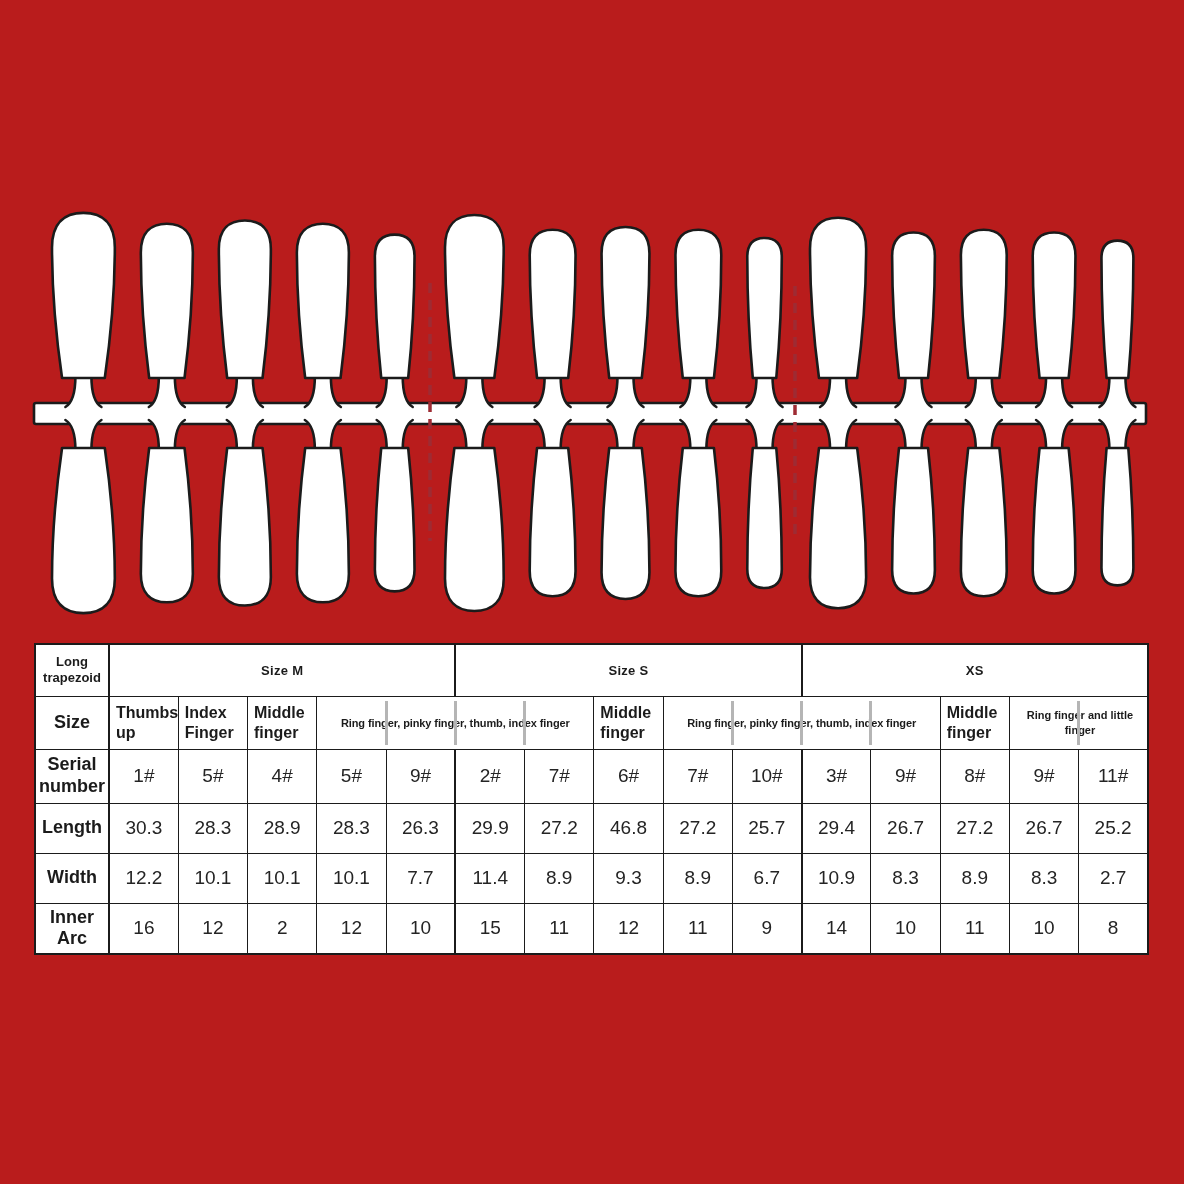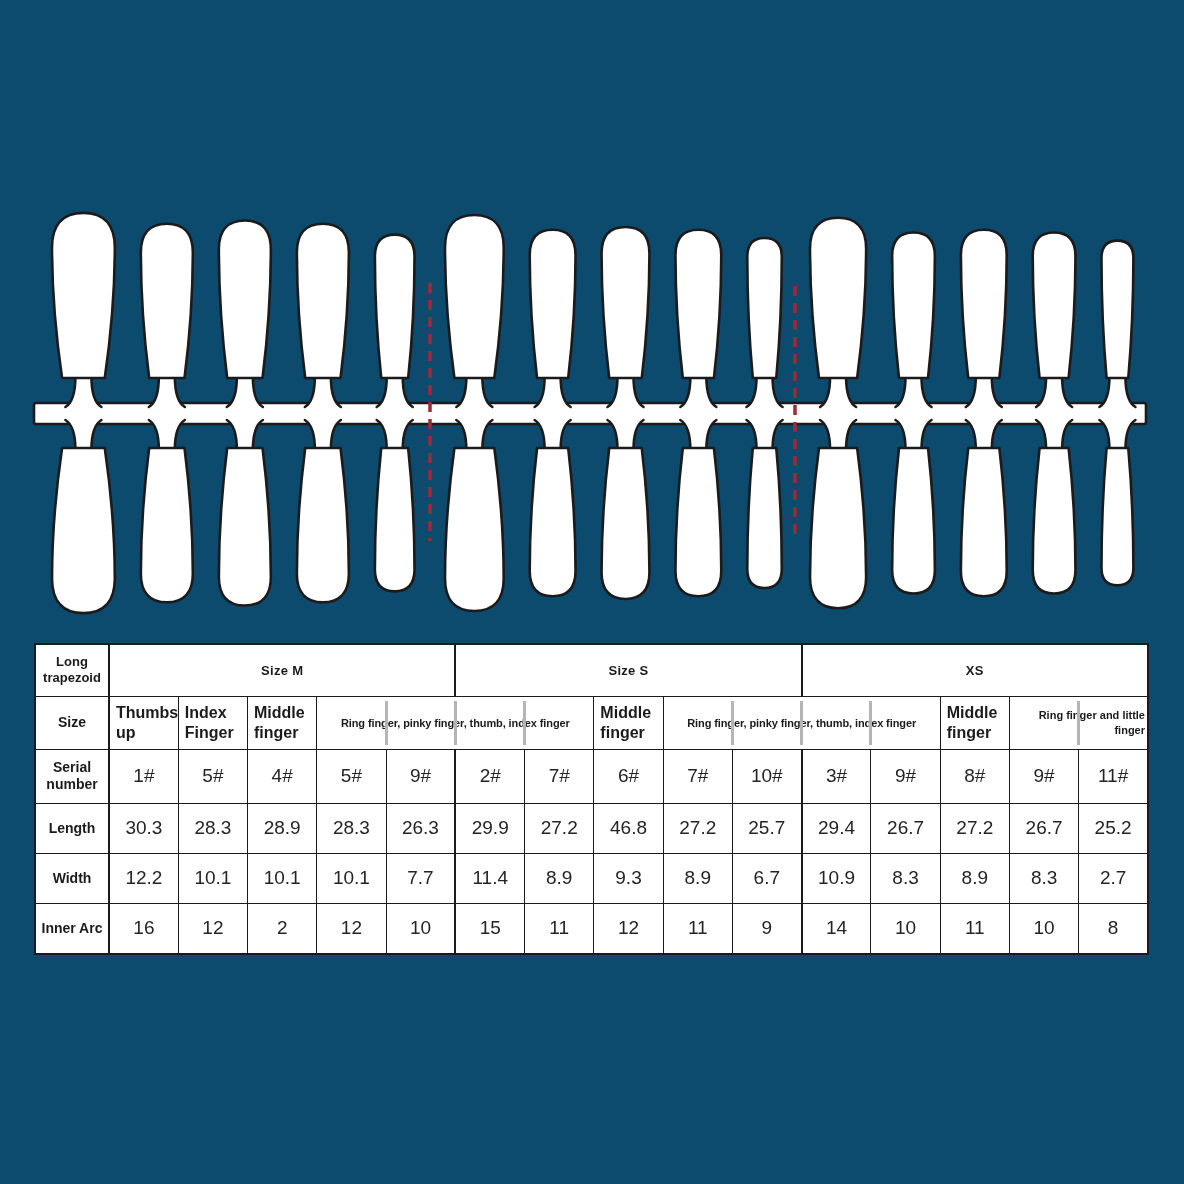--- a/index.html
+++ b/index.html
@@ -1,30 +1,30 @@
 <!DOCTYPE html>
 <html><head>
 <meta charset="utf-8">
 <style>
   html,body{margin:0;padding:0;background:#fff;}
-  .page{position:relative;width:1184px;height:1184px;background:#0c4a6e;overflow:hidden;
+  .page{position:relative;width:1184px;height:1184px;background:#b91c1c;overflow:hidden;
         font-family:"Liberation Sans",sans-serif;color:#1b1b1b;}
   svg.tray{position:absolute;left:0;top:0;}
   table.chart{position:absolute;left:34px;top:643px;width:1115px;border-collapse:collapse;
         table-layout:fixed;border:2.5px solid #1b1b1b;background:#fff;}
   td{border:1.6px solid #1b1b1b;text-align:center;vertical-align:middle;padding:0;
         position:relative;overflow:hidden;}
   td.gb{border-left-width:2.5px;}
   td.corner,td.rowhead{border-right-width:2.5px;font-weight:bold;}
   td.corner{font-size:13px;line-height:1.25;}
-  td.rowhead{font-size:14px;line-height:1.2;margin-left:8px;}
+  td.rowhead{font-size:18px;line-height:1.2;margin-left:8px;}
   td.ghead{font-weight:bold;font-size:13px;letter-spacing:.3px;}
   td.finger{font-weight:bold;font-size:16px;text-align:left;padding:2px 3px 2px 6px;line-height:1.2;}
   td.fsmall{font-weight:bold;font-size:11px;letter-spacing:-0.1px;white-space:nowrap;}
-  td.fsmall2{font-weight:bold;font-size:11px;text-align:right;padding:2px 2px 2px 5px;line-height:1.3;}
+  td.fsmall2{font-weight:bold;font-size:11px;text-align:center;padding:2px 2px 2px 5px;line-height:1.3;}
   td.num{font-size:19px;color:#242424;}
   .sep{position:absolute;top:4px;bottom:4px;width:3px;background:#b5b5b5;}
 </style>
 </head>
 <body>
 
 <div class="page">
   <svg class="tray" width="1184" height="640" viewBox="0 0 1184 640" id="tray-svg">
       <rect x="34" y="403" width="1112" height="21" rx="2" fill="#fff" stroke="#1b1b1b" stroke-width="2.6"></rect>
       <path d="M 65.41499999999999 407 Q 75.41499999999999 401 75.41499999999999 376 L 91.41499999999999 376 Q 91.41499999999999 401 101.41499999999999 407 Z" fill="#fff" stroke="none"></path>

